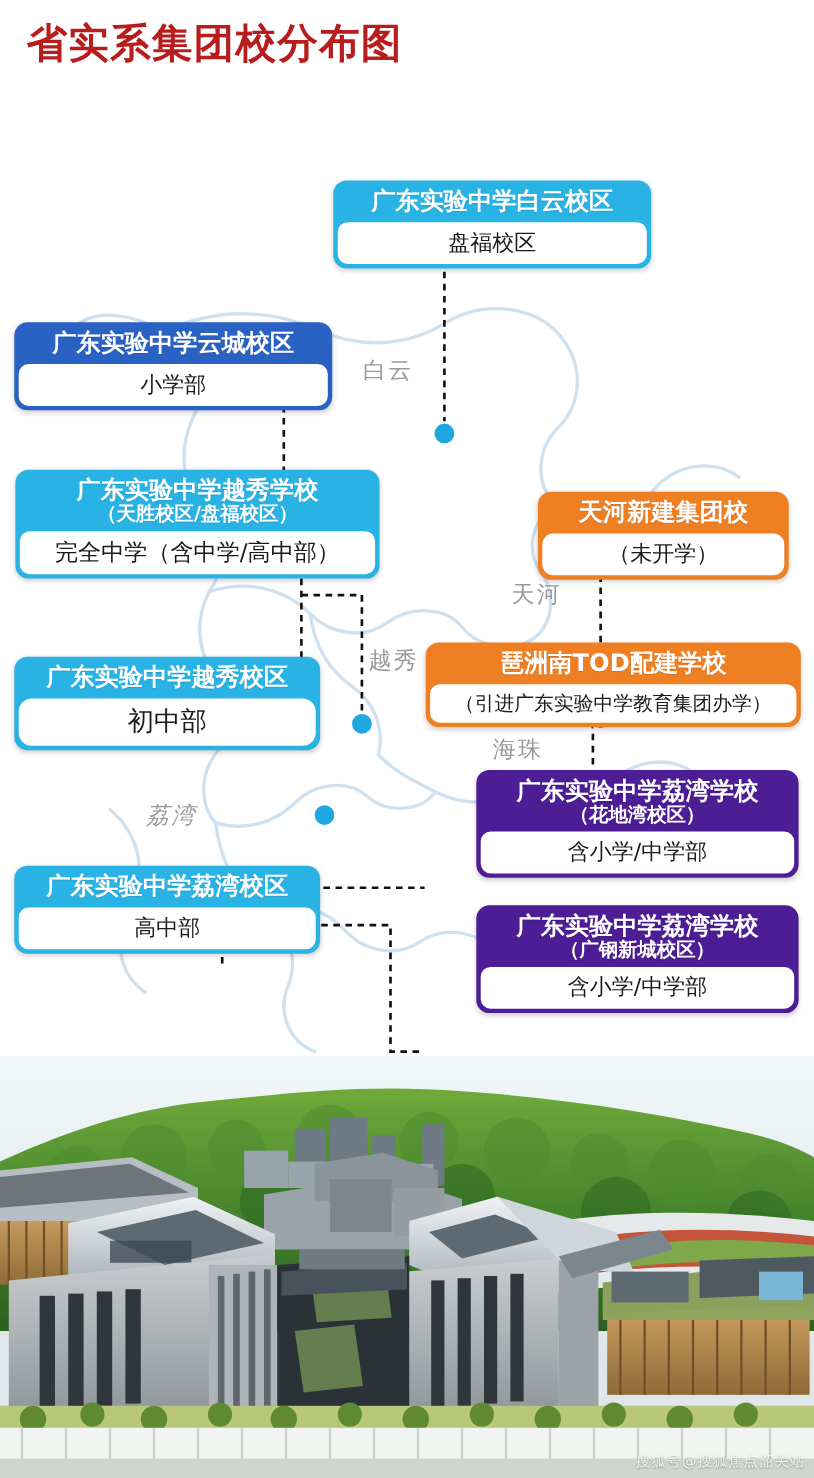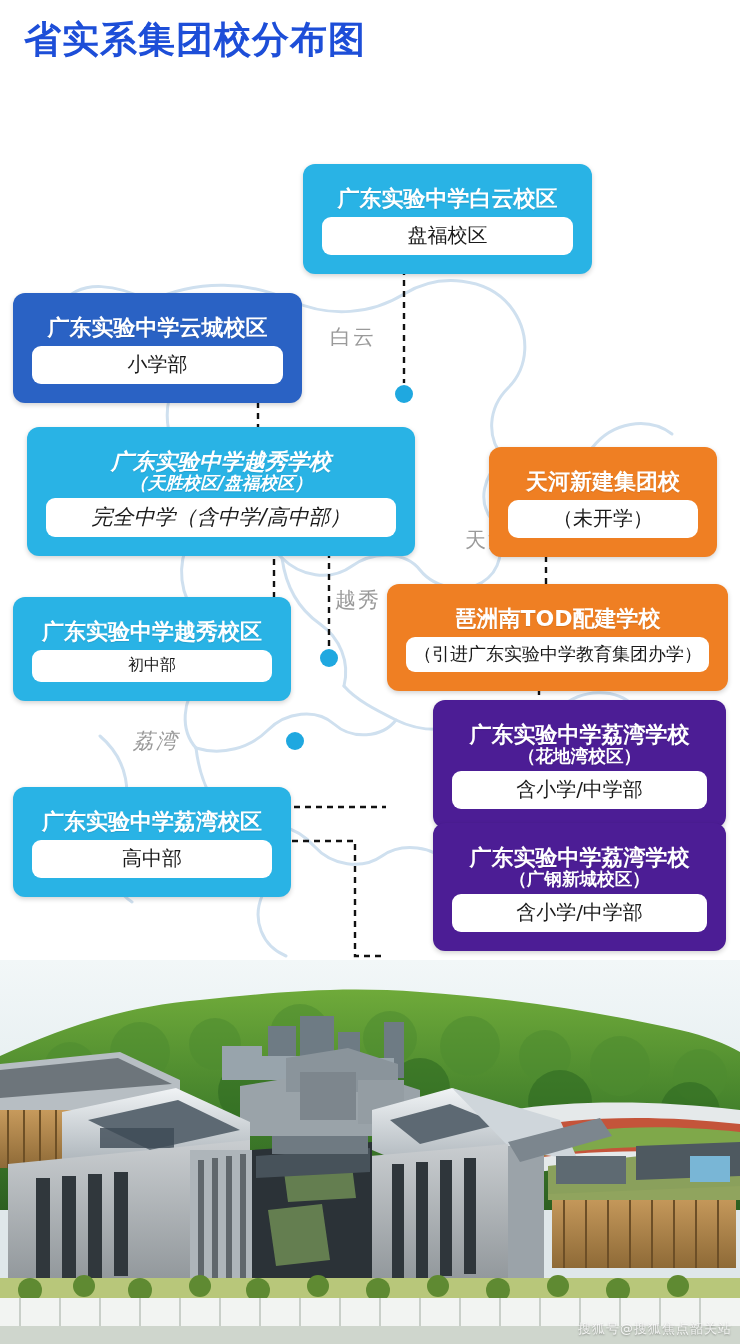--- a/index.html
+++ b/index.html
@@ -9,21 +9,21 @@
     background:#ffffff;
     font-family:"DejaVu Sans","Liberation Sans",sans-serif;
     overflow:hidden;
     position:relative;
   }
   #page{position:relative;width:740px;height:1344px;overflow:hidden;background:#fff;}
 
   
   .title{
     position:absolute;left:24px;top:18px;
-    font-size:37px;font-weight:700;color:#1d4ed8;
+    font-size:37px;font-weight:700;color:#b91c1c;
     letter-spacing:1px;line-height:1.2;
     white-space:nowrap;
   }
 
   
   .map-area{position:absolute;left:0;top:96px;width:740px;height:864px;}
   .map-svg{position:absolute;left:0;top:0;width:740px;height:864px;}
 
   
   .district{
@@ -40,21 +40,21 @@
     position:absolute;border-radius:50%;
     box-shadow:0 0 0 2px #ffffff;
   }
   .dot.cyan{background:#1fa8e0;}
   .dot.orange{background:#ef7a1a;}
 
   
   .card{
     position:absolute;
     border-radius:12px;
-    padding:19px;
+    padding:4px;
     box-sizing:border-box;
     box-shadow:0 2px 5px rgba(0,0,0,.18);
   }
   .card .hd{
     text-align:center;
     color:#ffffff;
     font-weight:700;
     line-height:1.12;
     padding:4px 8px 5px 8px;
     white-space:nowrap;
@@ -191,27 +191,27 @@
 
     <div>
         <div class="card c-cyan" style="left: 303px; top: 68px; width: 289px;">
           <div class="hd" style="font-size: 22px;"><span>广东实验中学白云校区</span></div>
           <div class="bd" style="font-size: 20px;">盘福校区</div>
         </div>
         <div class="card c-blue2" style="left: 13px; top: 197px; width: 289px;">
           <div class="hd" style="font-size: 22px;"><span>广东实验中学云城校区</span></div>
           <div class="bd" style="font-size: 20px;">小学部</div>
         </div>
-        <div class="card c-cyan" style="left: 27px; top: 331px; width: 388px; font-style: italic;">
+        <div class="card c-cyan" style="left: 14px; top: 331px; width: 331px;">
           <div class="hd" style="font-size: 22px;"><span>广东实验中学越秀学校</span><span class="sub">（天胜校区/盘福校区）</span></div>
           <div class="bd" style="font-size: 21px;">完全中学（含中学/高中部）</div>
         </div>
         <div class="card c-cyan" style="left: 13px; top: 501px; width: 278px;">
           <div class="hd" style="font-size: 22px;"><span>广东实验中学越秀校区</span></div>
-          <div class="bd" style="font-size: 16px;">初中部</div>
+          <div class="bd" style="font-size: 24px; border-radius: 12px;">初中部</div>
         </div>
         <div class="card c-cyan" style="left: 13px; top: 691px; width: 278px;">
           <div class="hd" style="font-size: 22px;"><span>广东实验中学荔湾校区</span></div>
           <div class="bd" style="font-size: 20px;">高中部</div>
         </div>
         <div class="card c-orange" style="left: 489px; top: 351px; width: 228px;">
           <div class="hd" style="font-size: 22px;"><span>天河新建集团校</span></div>
           <div class="bd" style="font-size: 20px; border-radius: 10px;">（未开学）</div>
         </div>
         <div class="card c-orange" style="left: 387px; top: 488px; width: 341px;">

